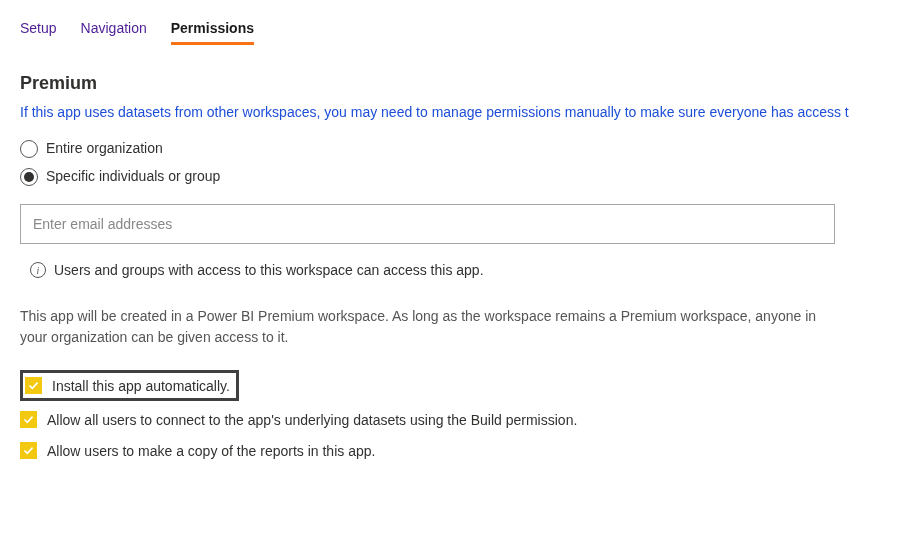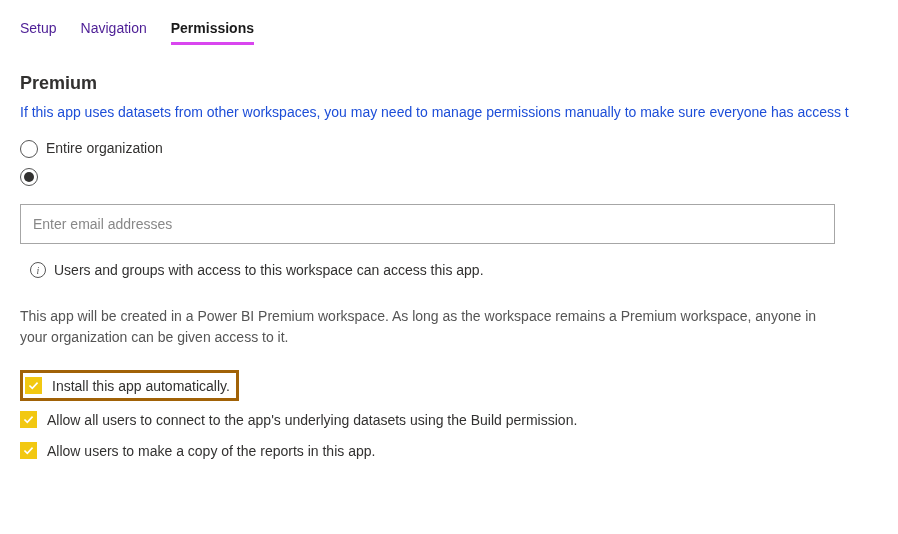--- a/index.html
+++ b/index.html
@@ -19,21 +19,21 @@
     }
     .tab {
       color: #4c1d95;
       padding-bottom: 6px;
       cursor: pointer;
       font-size: 14px;
     }
     .tab.active {
       color: #1a1a1a;
       font-weight: 600;
-      border-bottom: 3px solid #d946ef;
+      border-bottom: 3px solid #f97316;
     }
     .heading {
       font-size: 18px;
       font-weight: 600;
       margin-bottom: 10px;
       color: #323130;
     }
     .desc {
       color: #1d4ed8;
       margin-bottom: 20px;
@@ -122,21 +122,21 @@
       display: flex;
       align-items: center;
       justify-content: center;
       flex-shrink: 0;
     }
     .checkbox-box svg {
       width: 13px;
       height: 13px;
     }
     .highlight-ann {
-      border: 3px solid #a16207;
+      border: 3px solid #404040;
       padding: 4px 6px 4px 2px;
       display: inline-flex;
       margin-bottom: 10px;
       justify-content: center;
     }
     .highlight-ann .checkbox-row {
       margin-bottom: 0;
     }
   </style>
 </head>
@@ -153,20 +153,21 @@
 <div class="heading">Premium</div>
 <div class="desc">If this app uses datasets from other workspaces, you may need to manage permissions manually to make sure everyone has access t</div>
 
 <div class="radio-row">
   <div class="radio-circle"></div>
   <span>Entire organization</span>
 </div>
 
 <div class="radio-row">
   <div class="radio-circle selected"></div>
+  <span>Specific individuals or group</span>
 </div>
 
 <input class="email-input" type="text" placeholder="Enter email addresses" style="">
 
 <div class="info-row">
   <div class="info-icon">i</div>
   <span>Users and groups with access to this workspace can access this app.</span>
 </div>
 
 <div class="premium-note">This app will be created in a Power BI Premium workspace. As long as the workspace remains a Premium workspace, anyone in your organization can be given access to it.</div>

